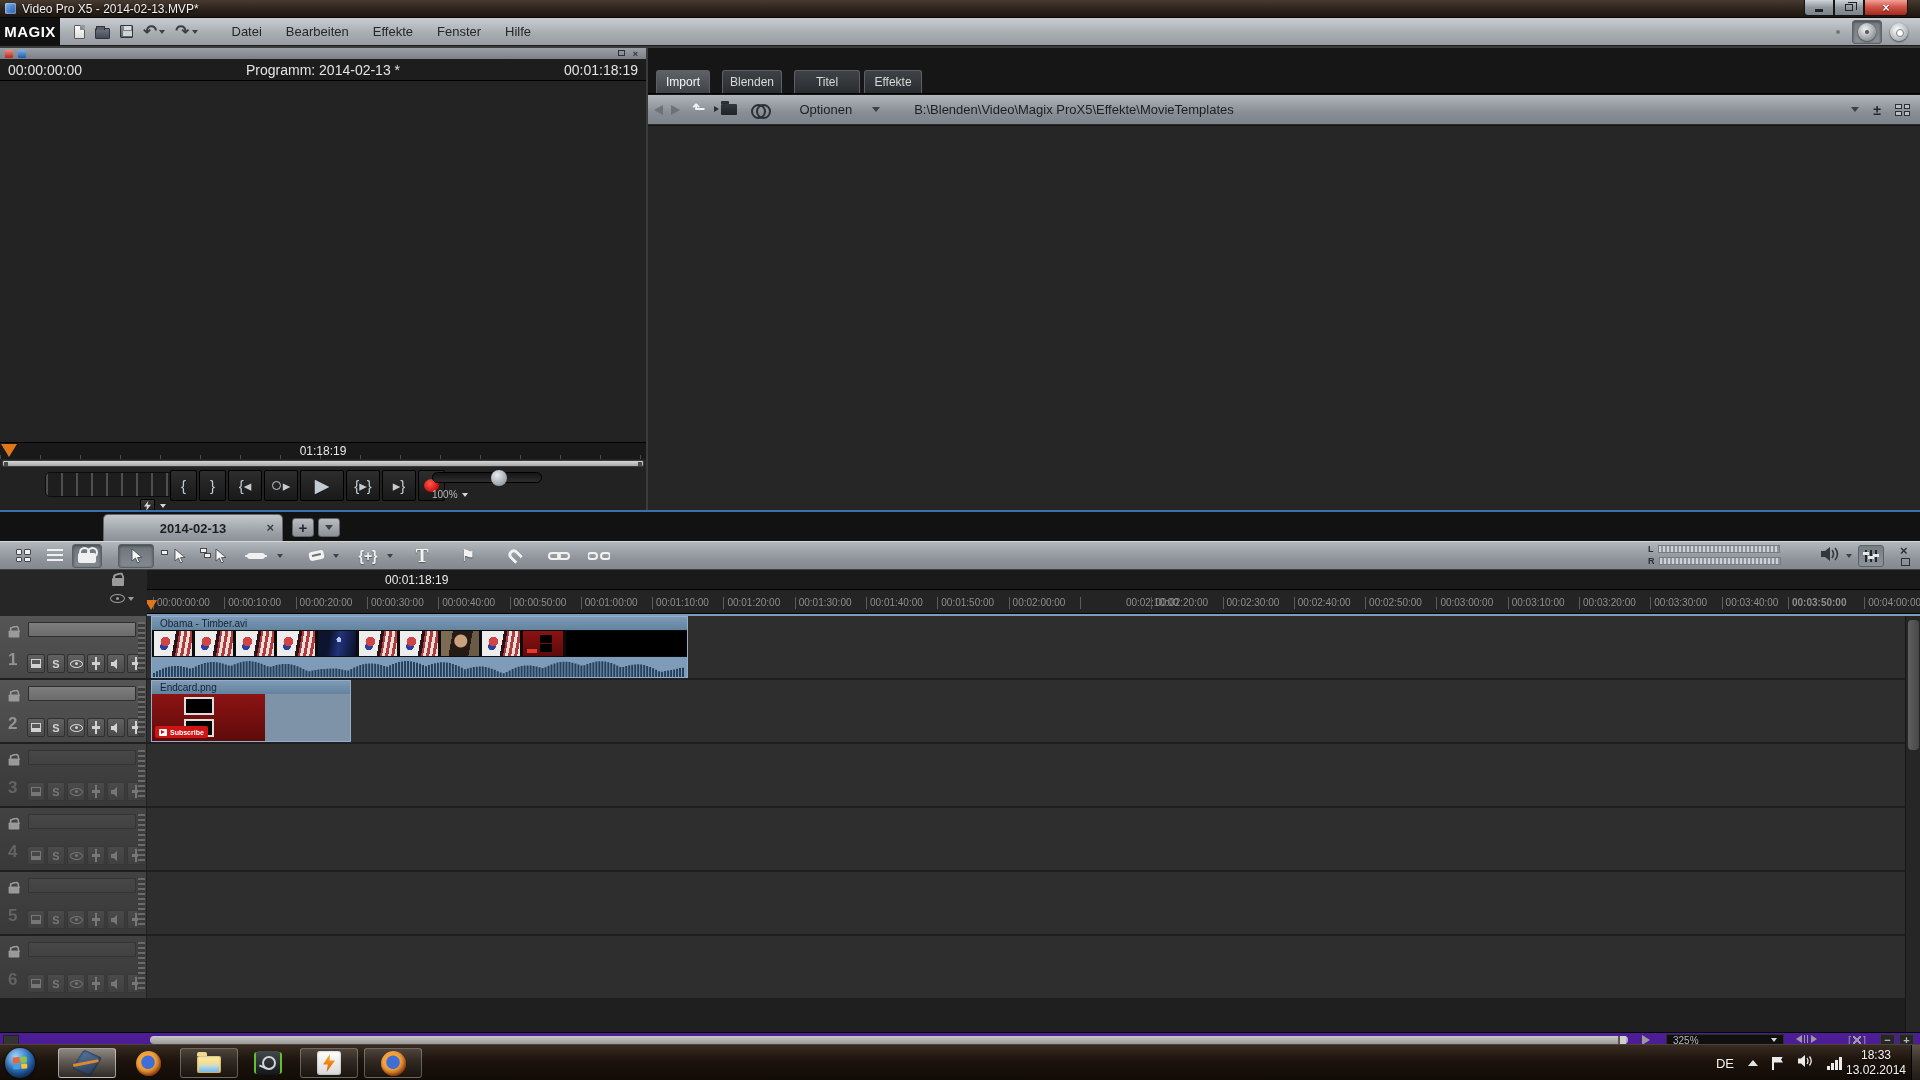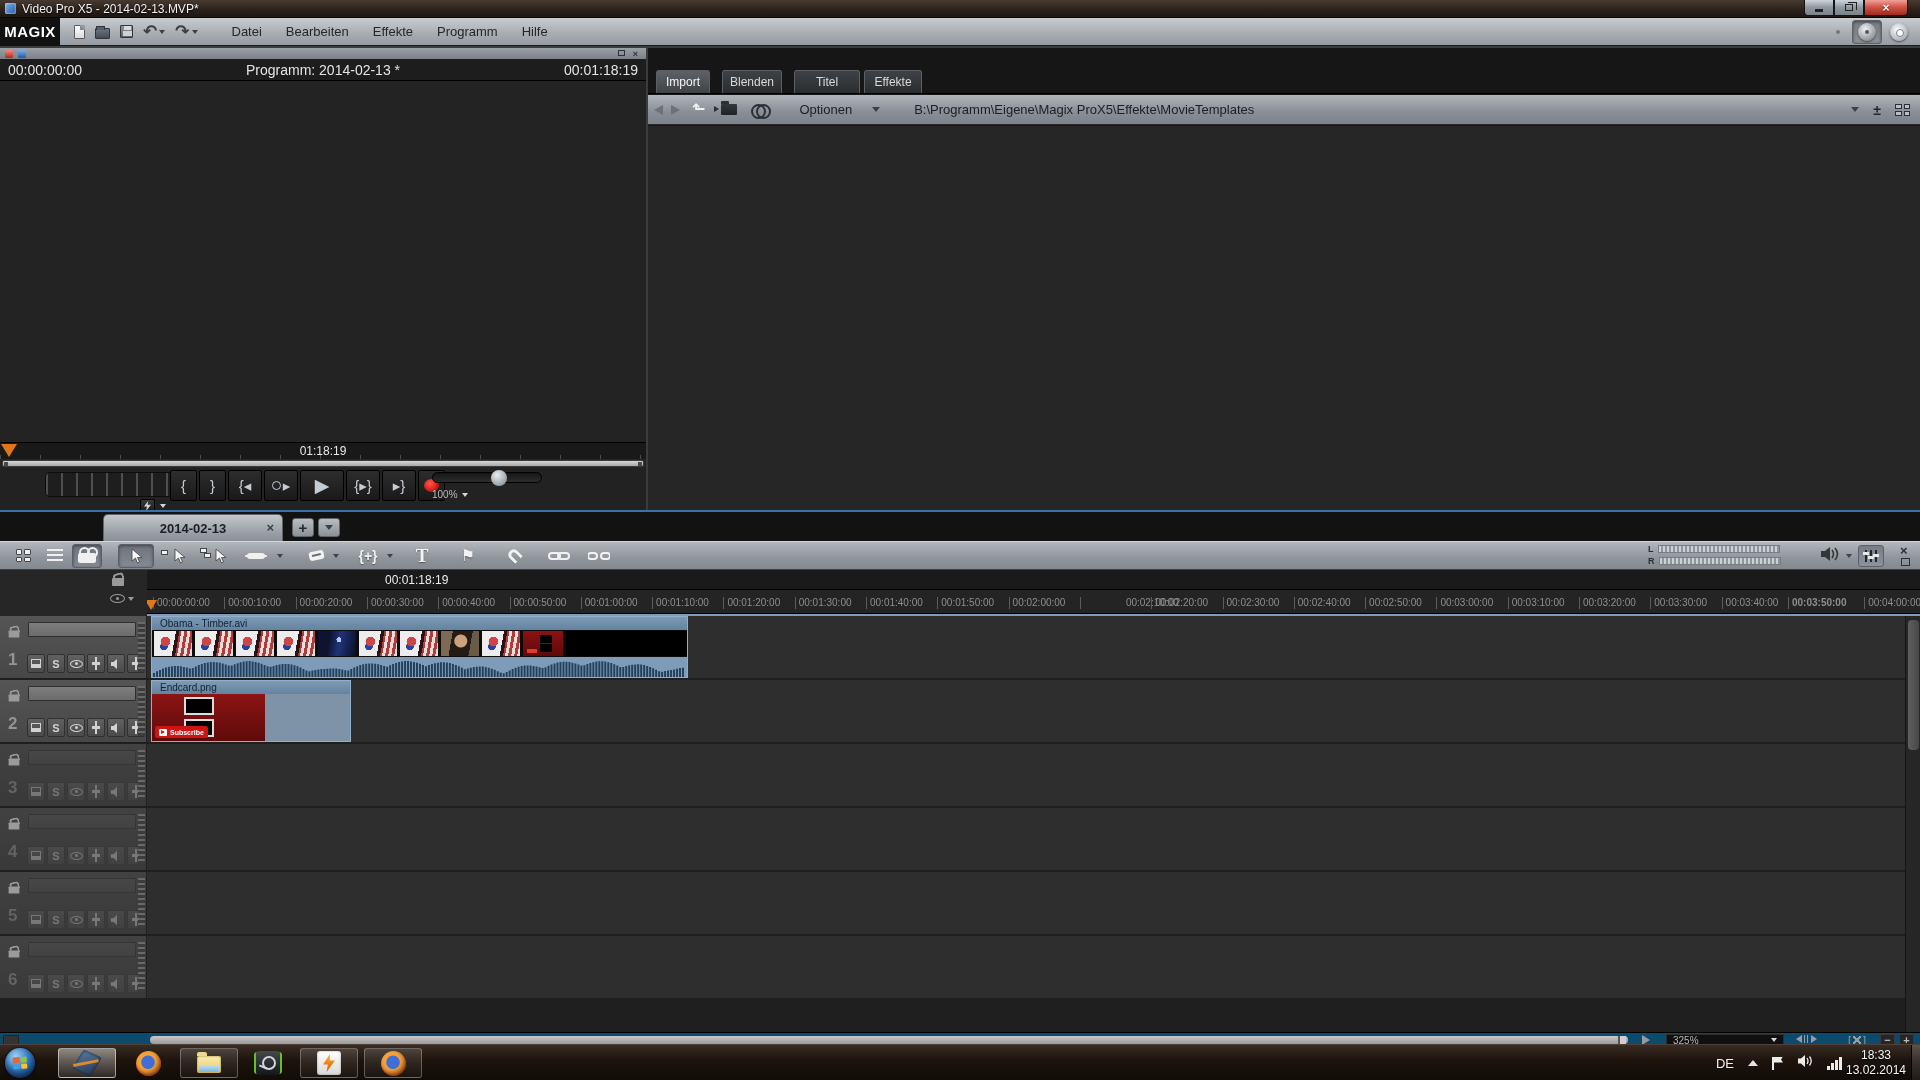--- a/index.html
+++ b/index.html
@@ -263,21 +263,21 @@
   .endthumb{width:113px;height:48px;background:linear-gradient(#8c1414,#5e0a0a);position:relative;flex:none}
   .endthumb .bframe{position:absolute;left:32px;width:30px;height:18px;background:#000;border:2px solid #ddd}
   .endthumb .bframe.b1{top:3px}.endthumb .bframe.b2{top:25px}
   .endbadge{position:absolute;left:3px;bottom:4px;height:12px;background:#cf1414;border-radius:2px;display:flex;align-items:center;padding:0 4px;gap:3px}
   .endbadge .miniplay{width:8px;height:7px;background:#fff;border-radius:1px;position:relative}
   .endbadge .miniplay:after{content:"";position:absolute;left:2px;top:1px;border-top:2.5px solid transparent;border-bottom:2.5px solid transparent;border-left:4px solid #cf1414}
   .endbadge span{color:#fff;font-size:7px;font-weight:bold}
   .vscroll{position:absolute;right:0;top:104px;width:15px;height:416px;background:#262626;border-left:1px solid #161616}
   .vscroll .vthumb{position:absolute;left:2px;top:4px;width:11px;height:130px;border-radius:4px;background:linear-gradient(90deg,#5f5f5f,#474747)}
 
-  .tl-bottombar{position:absolute;left:0;top:520px;width:1920px;height:14px;background:#0c4a6e;border-top:1px solid #000;display:flex;align-items:center}
+  .tl-bottombar{position:absolute;left:0;top:520px;width:1920px;height:14px;background:#4c1d95;border-top:1px solid #000;display:flex;align-items:center}
   .bb-mini{width:16px;height:10px;margin-left:3px;background:#343434;border:1px solid #222;cursor:pointer}
   .hthumb{position:absolute;left:150px;top:3px;width:1478px;height:8px;border-radius:4px;background:linear-gradient(#c8c8c8,#9a9a9a);cursor:grab}
   .hcap{position:absolute;left:1618px;top:3px;width:8px;height:8px;background:#cfcfcf;border-left:2px solid #555;cursor:ew-resize}
   .bb-arr{position:absolute;left:1642px;top:2px;width:0;height:0;border-top:5px solid transparent;border-bottom:5px solid transparent;border-left:8px solid #9a9a9a;cursor:pointer}
   .zoombox{position:absolute;left:1666px;top:1px;width:118px;height:12px;background:#101010;border:1px solid #2e2e2e;color:#b9b9b9;
     font-size:10px;display:flex;align-items:center;justify-content:space-between;padding:0 6px;cursor:pointer}
   .spread{position:absolute;left:1796px;top:2px;display:flex;align-items:center;gap:2px;cursor:pointer}
   .spread .tl{width:0;height:0;border-top:4px solid transparent;border-bottom:4px solid transparent}
   .spread .tl.l{border-right:6px solid #9a9a9a}.spread .tl.r{border-left:6px solid #9a9a9a}
   .spread .dots{width:5px;height:8px;background:repeating-linear-gradient(90deg,#9a9a9a 0 1px,transparent 1px 3px)}
@@ -366,21 +366,21 @@
         </span>
       <span class="mtb">
           <span class="i-redo">↷</span>
           <i class="caret sm" style="margin-left:2px"></i>
         </span>
     </div>
     <div class="menus">
       <span>Datei</span>
       <span>Bearbeiten</span>
       <span>Effekte</span>
-      <span>Programm</span>
+      <span>Fenster</span>
       <span>Hilfe</span>
     </div>
     <div class="modebtns">
       <i class="modedot"></i>
       <span class="modebtn active">
           <i class="i-reel"></i>
         </span>
       <span class="modebtn">
           <i class="i-disc"></i>
         </span>
@@ -458,21 +458,21 @@
           <span class="i-up">⬑</span>
         </span>
       <span class="navico" style="margin-left:16px">
           <i class="i-folderlite"></i>
         </span>
       <span class="navico" style="margin-left:14px">
           <i class="i-binoc"></i>
         </span>
       <span class="options">Optionen</span>
       <i class="caret" style="margin-left:20px"></i>
-      <span class="path">B:\Programm\Eigene\Magix ProX5\Effekte\MovieTemplates</span>
+      <span class="path">B:\Blenden\Video\Magix ProX5\Effekte\MovieTemplates</span>
       <div class="rgt">
         <i class="caret"></i>
         <span class="i-pm">±</span>
         <span class="i-grid">
             <i></i>
             <i></i>
             <i></i>
             <i></i>
           </span>
       </div>

